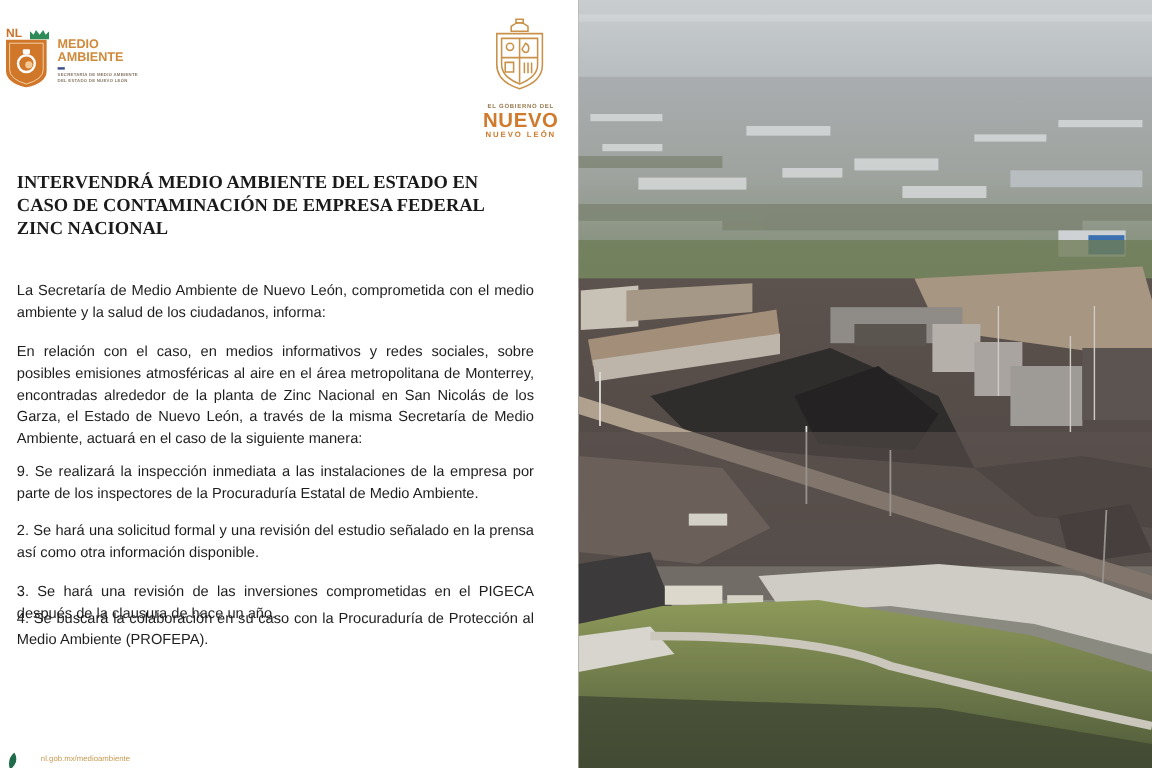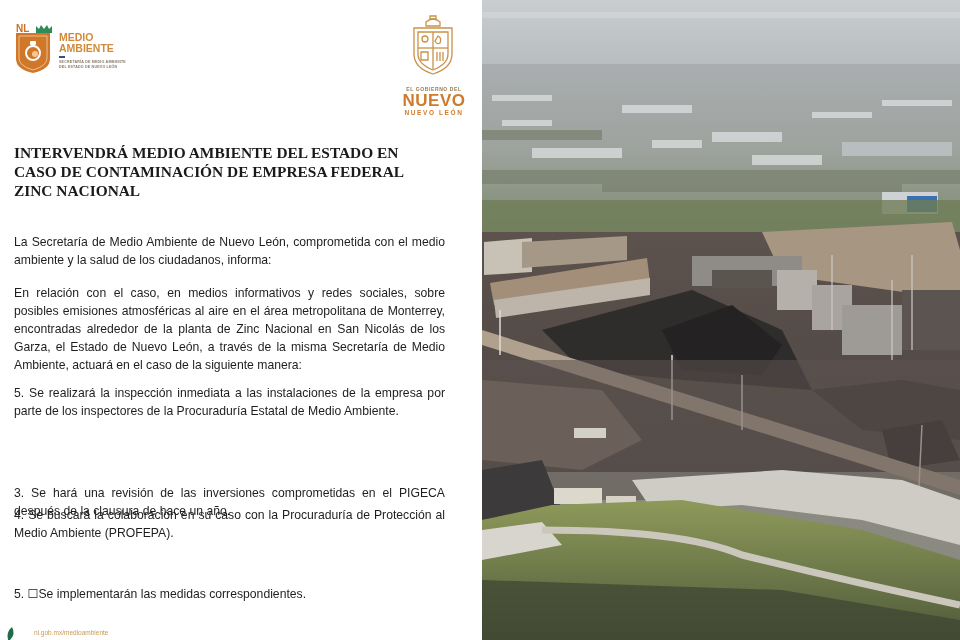--- a/index.html
+++ b/index.html
@@ -5,21 +5,21 @@
     * { margin: 0; padding: 0; box-sizing: border-box; }
     html, body { width: 960px; height: 640px; overflow: hidden; background: #ffffff; }
     body { position: relative; font-family: "Liberation Sans", "DejaVu Sans", sans-serif; }
 
     .doc {
       position: absolute; left: 0; top: 0; width: 482px; height: 640px;
       background: #ffffff; overflow: hidden;
     }
 
     
-    .ma-logo { position: absolute; left: 15px; top: 22px; width: 120px; height: 52px; text-decoration: underline; }
+    .ma-logo { position: absolute; left: 4px; top: 22px; width: 120px; height: 52px; text-decoration: underline; }
     .ma-nl { position: absolute; left: 1px; top: 1px; font-weight: bold; font-size: 10px; color: #c8712a; letter-spacing: 0px; }
     .ma-crown { position: absolute; left: 21px; top: 3px; width: 16px; height: 8px; }
     .ma-shield { position: absolute; left: 1px; top: 11px; width: 34px; height: 40px; }
     .ma-title { position: absolute; left: 44px; top: 10px; font-weight: bold; font-size: 10.5px; line-height: 11px; color: #d08a3a; }
     .ma-rule { position: absolute; left: 44px; top: 34px; width: 6px; height: 2px; background: #3a4d8f; }
     .ma-sub { position: absolute; left: 44px; top: 38px; font-size: 3.6px; line-height: 4.5px; color: #8a7a6a; font-weight: bold; letter-spacing: 0.2px; }
 
     
     .gob-logo { position: absolute; left: 392px; top: 10px; width: 84px; height: 100px; text-align: center; }
     .gob-crest { position: absolute; left: 18px; top: 4px; width: 46px; height: 62px; }
@@ -104,24 +104,24 @@
     </svg>
     <div class="gob-el">EL GOBIERNO DEL</div>
     <div class="gob-nuevo">NUEVO</div>
     <div class="gob-leon">NUEVO LEÓN</div>
   </div>
 
   <h1 class="headline">INTERVENDRÁ MEDIO AMBIENTE DEL ESTADO EN CASO DE CONTAMINACIÓN DE EMPRESA FEDERAL ZINC NACIONAL</h1>
 
   <p class="para p-intro">La Secretaría de Medio Ambiente de Nuevo León, comprometida con el medio ambiente y la salud de los ciudadanos, informa:</p>
   <p class="para p-body">En relación con el caso, en medios informativos y redes sociales, sobre posibles emisiones atmosféricas al aire en el área metropolitana de Monterrey, encontradas alrededor de la planta de Zinc Nacional en San Nicolás de los Garza, el Estado de Nuevo León, a través de la misma Secretaría de Medio Ambiente, actuará en el caso de la siguiente manera:</p>
-  <p class="para p-i1">5. Se realizará la inspección inmediata a las instalaciones de la empresa por parte de los inspectores de la Procuraduría Estatal de Medio Ambiente.</p>
+  <p class="para p-i1">9. Se realizará la inspección inmediata a las instalaciones de la empresa por parte de los inspectores de la Procuraduría Estatal de Medio Ambiente.</p>
+  <p class="para p-i2">2. Se hará una solicitud formal y una revisión del estudio señalado en la prensa así como otra información disponible.</p>
   <p class="para p-i3">3. Se hará una revisión de las inversiones comprometidas en el PIGECA después de la clausura de hace un año.</p>
   <p class="para p-i4">4. Se buscará la colaboración en su caso con la Procuraduría de Protección al Medio Ambiente (PROFEPA).</p>
-  <p class="para p-i5">5. ☐Se implementarán las medidas correspondientes.</p>
 
   <div class="footer">
     <svg class="footer-leaf" viewBox="0 0 10 13">
       <path d="M2 13 Q0 5 6 0 Q10 7 4 13 Z" fill="#1f6b4a"></path>
     </svg>
     <span class="footer-url">nl.gob.mx/medioambiente</span>
   </div>
 </div>
 
 <div class="photo">

